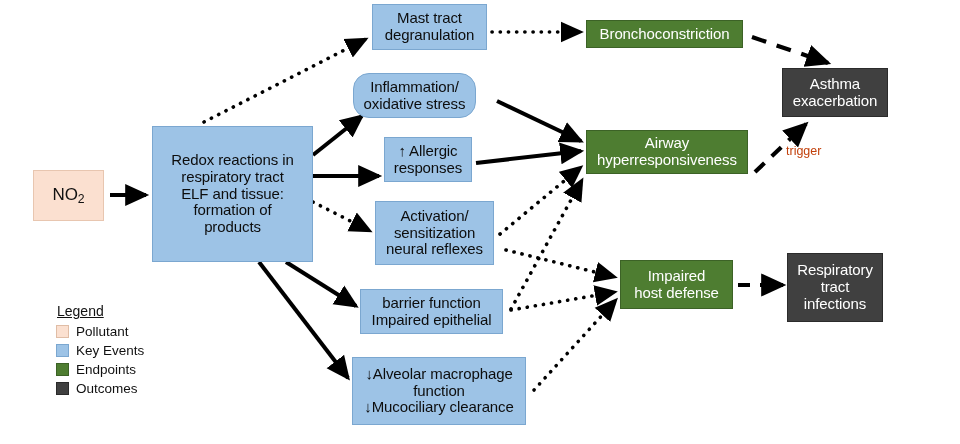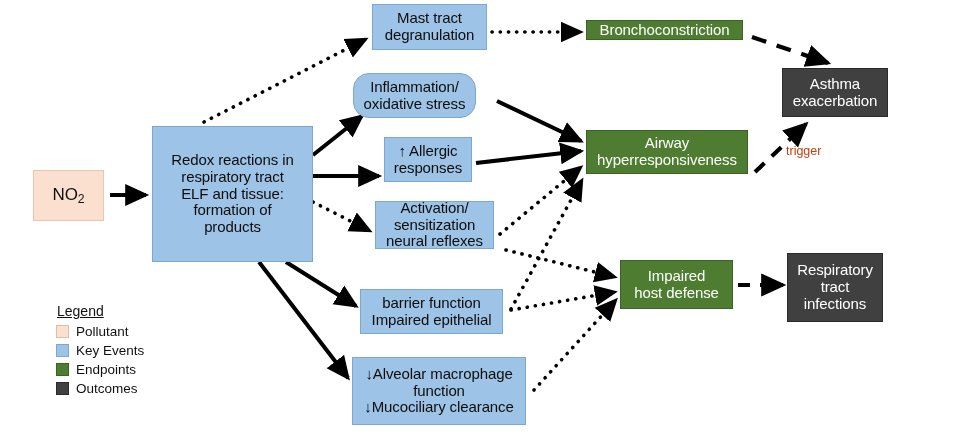--- a/index.html
+++ b/index.html
@@ -184,21 +184,21 @@
     </span>
   </div>
 
   <div class="node keyevent" style="left:384px; top:137px; width:88px; height:45px;">
     <span>
       <span>↑ Allergic</span>
       <span>responses</span>
     </span>
   </div>
 
-  <div class="node keyevent" style="left:375px; top:201px; width:119px; height:48px;">
+  <div class="node keyevent" style="left:375px; top:201px; width:119px; height:64px;">
     <span>
       <span>Activation/</span>
       <span>sensitization</span>
       <span>neural reflexes</span>
     </span>
   </div>
 
   <div class="node keyevent" style="left:360px; top:289px; width:143px; height:45px;">
     <span>
       <span>barrier function</span>
@@ -207,21 +207,21 @@
   </div>
 
   <div class="node keyevent" style="left:352px; top:357px; width:174px; height:68px;">
     <span>
       <span>↓Alveolar macrophage</span>
       <span>function</span>
       <span>↓Mucociliary clearance</span>
     </span>
   </div>
 
-  <div class="node endpoint" style="left:586px; top:20px; width:157px; height:20px;">
+  <div class="node endpoint" style="left:586px; top:20px; width:157px; height:28px;">
     <span>
       <span>Bronchoconstriction</span>
     </span>
   </div>
 
   <div class="node endpoint" style="left:586px; top:130px; width:162px; height:44px;">
     <span>
       <span>Airway</span>
       <span>hyperresponsiveness</span>
     </span>

